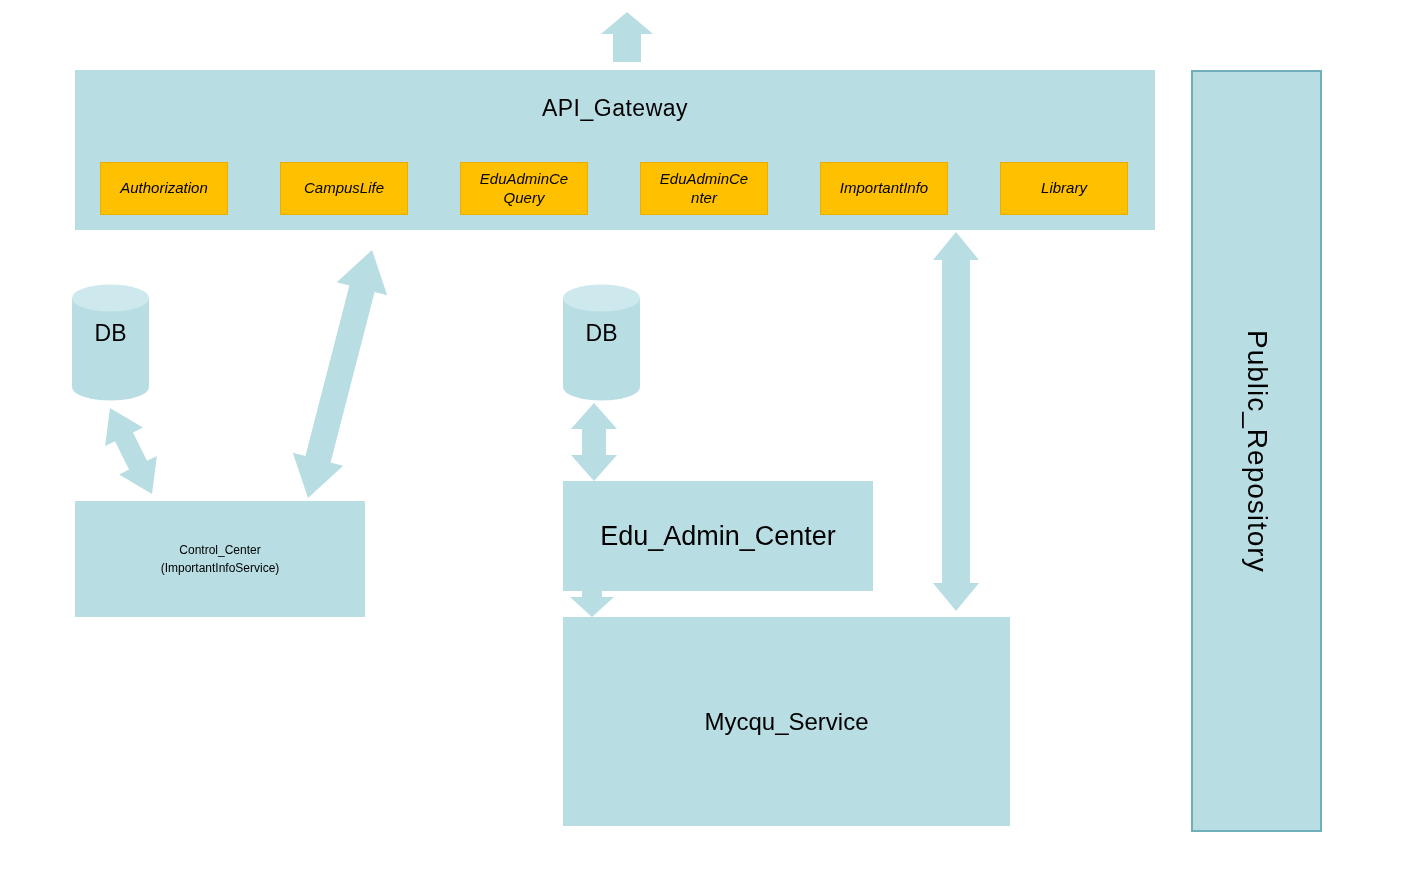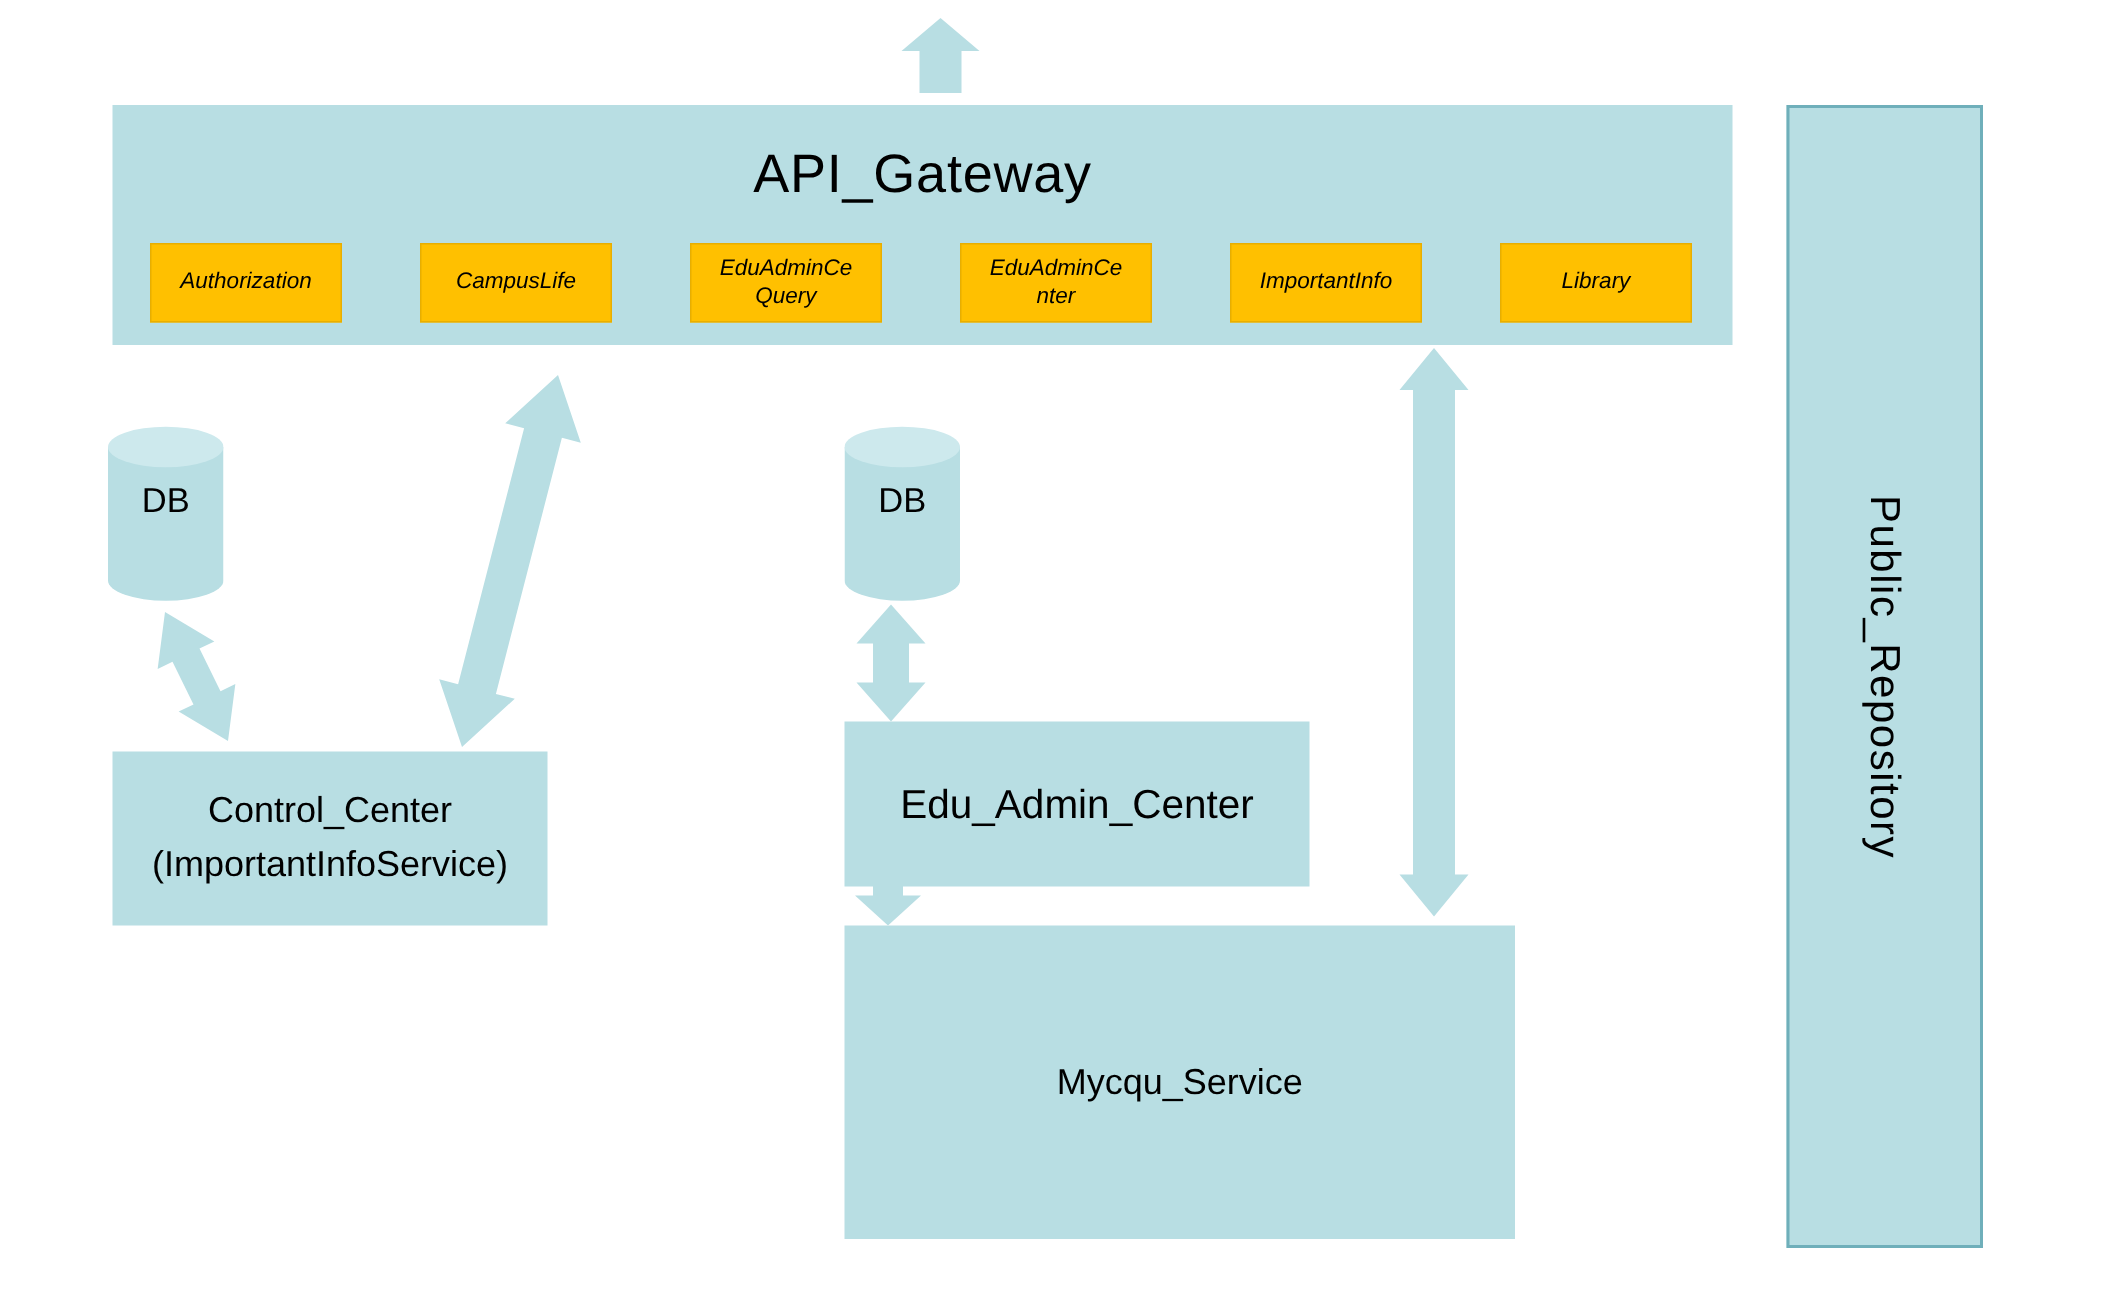--- a/index.html
+++ b/index.html
@@ -15,21 +15,21 @@
   .node {
     position: absolute;
     background: #B8DEE3;
     box-sizing: border-box;
   }
   
   .gateway { left: 75px; top: 70px; width: 1080px; height: 160px; }
   .gateway-title {
     text-align: center;
     padding-top: 25px;
-    font-size: 36px;
+    font-size: 23px;
     letter-spacing: 0.5px;
   }
   .service-row {
     position: absolute;
     left: 25px;
     right: 27px;
     bottom: 15px;
     display: flex;
     justify-content: space-between;
     font-style: italic;
@@ -60,21 +60,21 @@
   .db-left { left: 72px; top: 284px; }
   .db-center { left: 563px; top: 284px; }
   
   .labeled {
     display: flex;
     align-items: center;
     justify-content: center;
     text-align: center;
     white-space: pre-line;
   }
-  .control-center { left: 75px; top: 501px; width: 290px; height: 116px; font-size: 24px; line-height: 1.5; align-items: center; }
+  .control-center { left: 75px; top: 501px; width: 290px; height: 116px; font-size: 12px; line-height: 1.5; align-items: center; }
   .edu-admin { left: 563px; top: 481px; width: 310px; height: 110px; font-size: 27px; }
   .mycqu { left: 563px; top: 617px; width: 447px; height: 209px; font-size: 24px; }
   
   .repo {
     left: 1191px; top: 70px; width: 131px; height: 762px;
     border: 2px solid #6FAFBA;
     display: flex;
     align-items: center;
     justify-content: center;
   }

